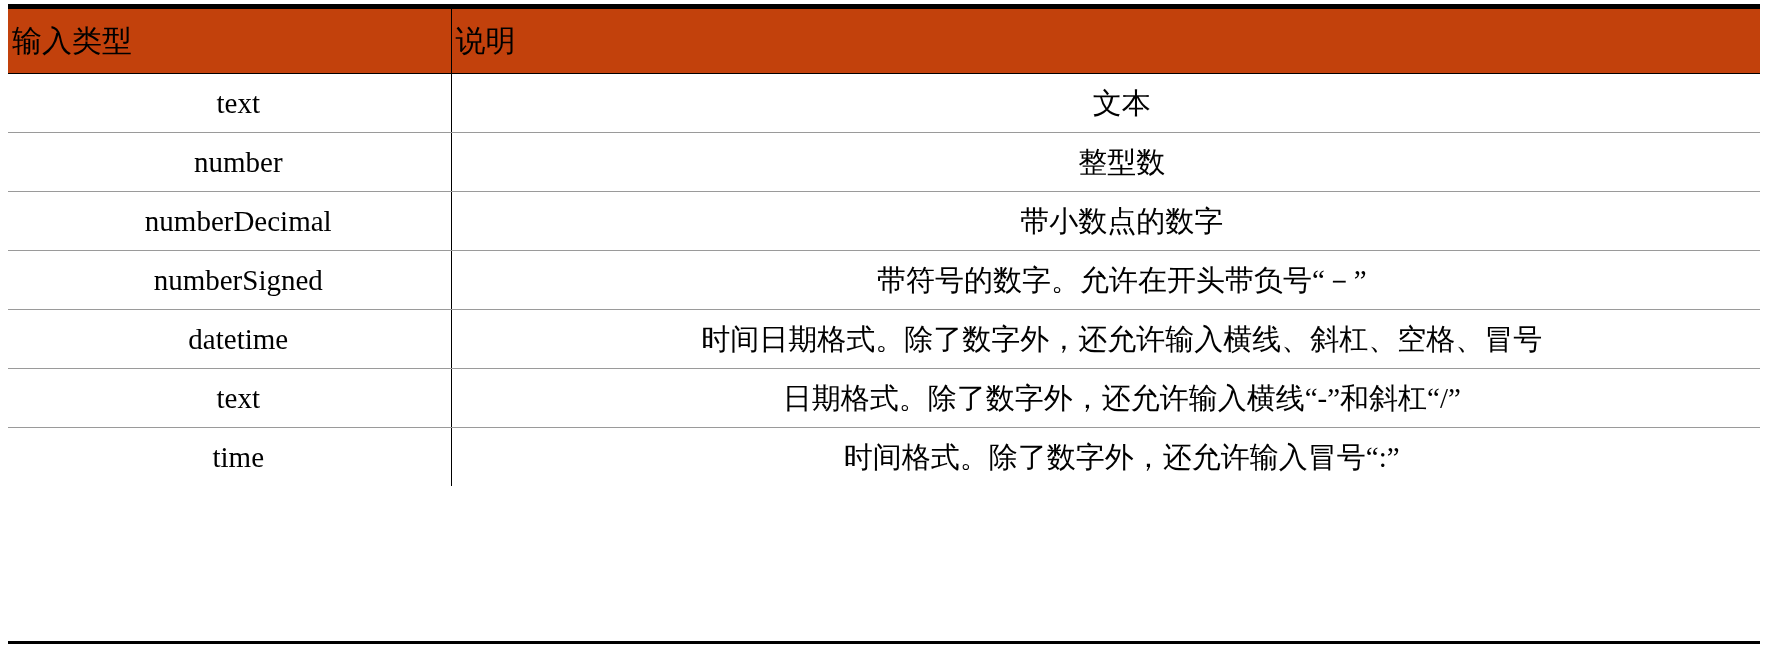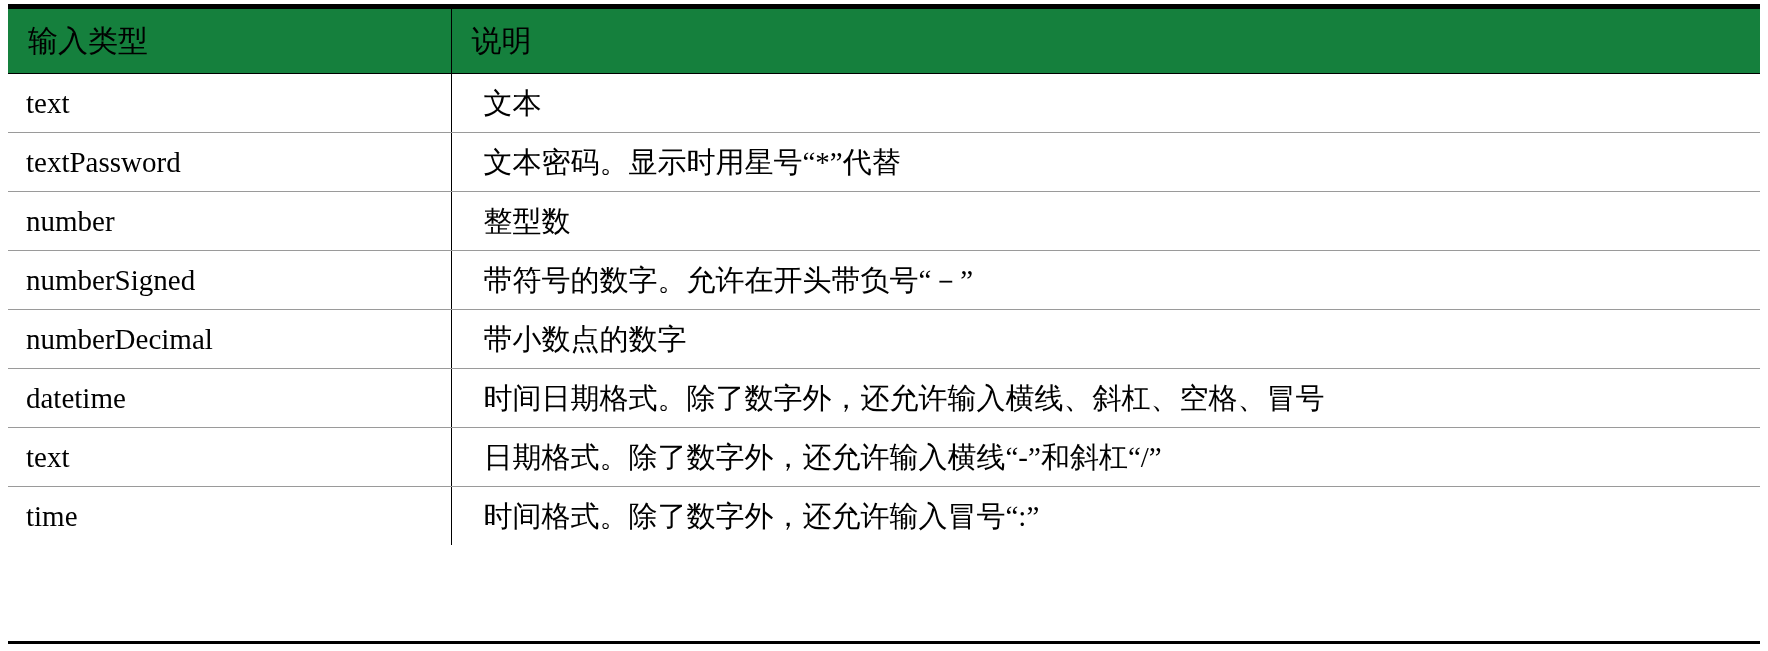--- a/index.html
+++ b/index.html
@@ -28,43 +28,44 @@
   }
   table.doc-table {
     border-collapse: collapse;
     width: 1752px;
     table-layout: fixed;
   }
   table.doc-table col.c1 { width: 443px; }
   table.doc-table col.c2 { width: 1309px; }
 
   table.doc-table thead th {
-    background: #15803d;
+    background: #c2410c;
     font-weight: normal;
     text-align: left;
     font-size: 30px;
     line-height: 1.2;
-    padding: 10px 0 10px 20px;
+    padding: 10px 0 10px 4px;
     height: 44px;
     border-bottom: 1.5px solid #000000;
   }
   table.doc-table thead tr {
     border-top: 3px solid #000000;
   }
   table.doc-table thead th.col-sep {
     border-left: 1.5px solid #000000;
   }
   table.doc-table tbody td {
     font-size: 29px;
     line-height: 1.25;
     padding: 9px 0 9px 18px;
     height: 40px;
     vertical-align: middle;
     border-bottom: 1.2px solid #9a9a9a;
     white-space: nowrap;
+    text-align: center;
   }
   table.doc-table tbody td.col-sep {
     border-left: 1.5px solid #000000;
     padding-left: 32px;
   }
   table.doc-table tbody tr:last-child td {
     border-bottom: none;
   }
   .bottom-rule {
     position: absolute;
@@ -99,34 +100,30 @@
           <th>输入类型</th>
           <th class="col-sep">说明</th>
         </tr>
       </thead>
       <tbody>
         <tr>
           <td>text</td>
           <td class="col-sep">文本</td>
         </tr>
         <tr>
-          <td>textPassword</td>
-          <td class="col-sep">文本密码。显示时用星号“*”代替</td>
-        </tr>
-        <tr>
           <td>number</td>
           <td class="col-sep">整型数</td>
         </tr>
         <tr>
+          <td>numberDecimal</td>
+          <td class="col-sep">带小数点的数字</td>
+        </tr>
+        <tr>
           <td>numberSigned</td>
           <td class="col-sep">带符号的数字。允许在开头带负号“－”</td>
-        </tr>
-        <tr>
-          <td>numberDecimal</td>
-          <td class="col-sep">带小数点的数字</td>
         </tr>
         <tr>
           <td>datetime</td>
           <td class="col-sep">时间日期格式。除了数字外，还允许输入横线、斜杠、空格、冒号</td>
         </tr>
         <tr>
           <td>text</td>
           <td class="col-sep">日期格式。除了数字外，还允许输入横线“-”和斜杠“/”</td>
         </tr>
         <tr>

